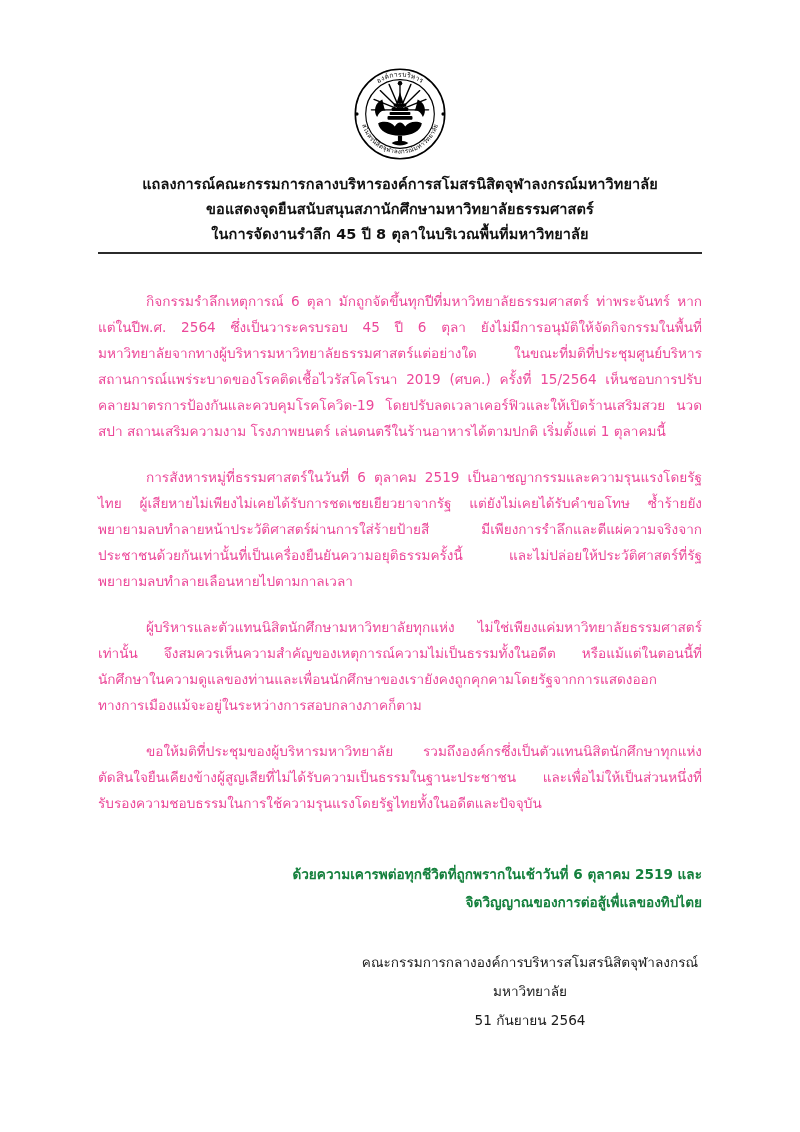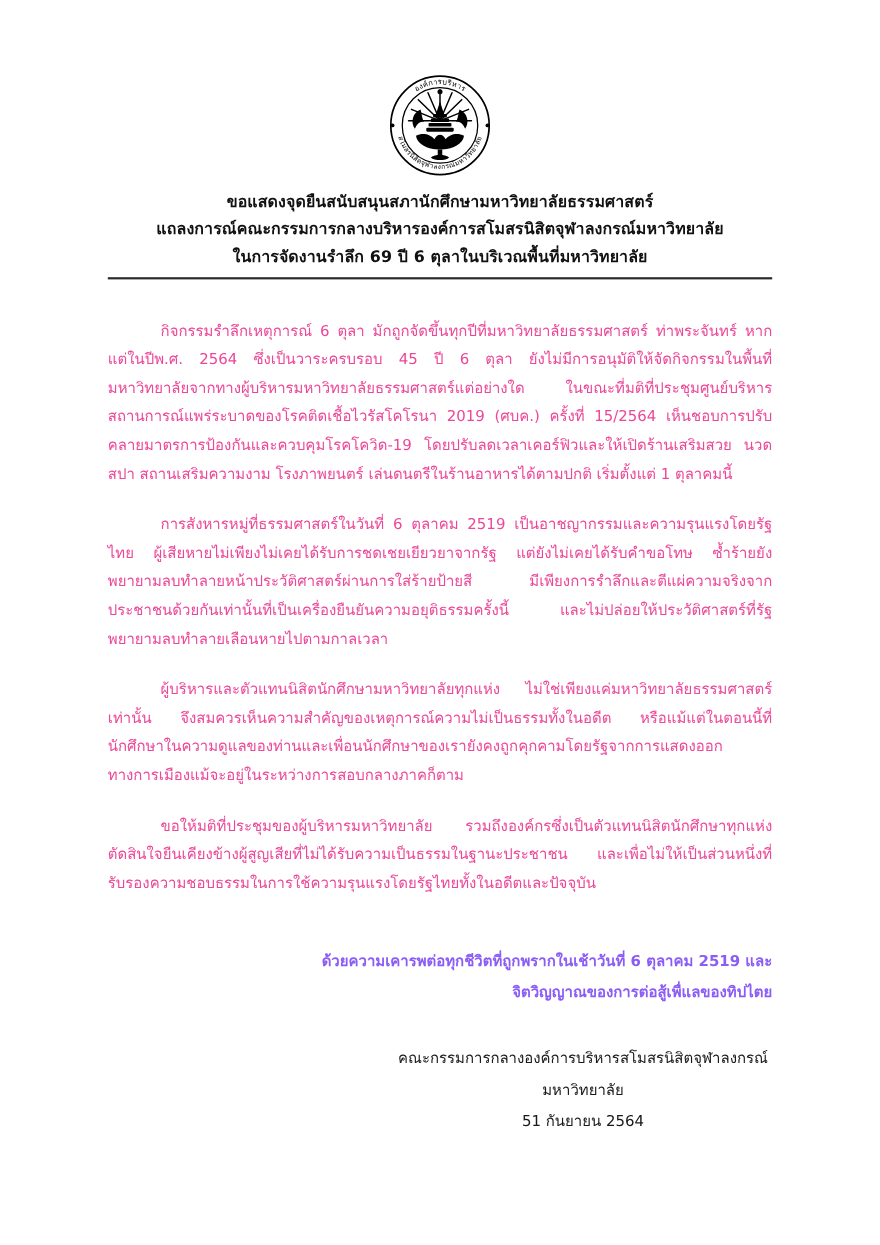--- a/index.html
+++ b/index.html
@@ -89,21 +89,21 @@
   .closing-block {
     position: absolute;
     top: 860px;
     left: 98px;
     width: 604px;
     text-align: right;
   }
   .closing-line {
     font-size: 13.6px;
     font-weight: bold;
-    color: #8b5cf6;
+    color: #15803d;
     line-height: 28px;
   }
 
   
   .signature-block {
     position: absolute;
     top: 948px;
     left: 330px;
     width: 400px;
     text-align: center;
@@ -161,23 +161,23 @@
       <path d="M 66 72 C 52 78 48 94 56 106 C 60 96 66 92 72 94 C 68 86 68 78 66 72 Z" fill="#000000"></path>
       <path d="M 134 72 C 148 78 152 94 144 106 C 140 96 134 92 128 94 C 132 86 132 78 134 72 Z" fill="#000000"></path>
 
       <path d="M 58 118 C 70 112 84 116 90 124 C 96 114 104 114 110 124 C 116 116 130 112 142 118 C 140 132 124 142 100 142 C 76 142 60 132 58 118 Z" fill="#000000"></path>
       <path d="M 96 142 L 96 158 L 104 158 L 104 142 Z" fill="#000000"></path>
       <path d="M 84 156 C 92 150 108 150 116 156 C 110 162 90 162 84 156 Z" fill="#000000"></path>
     </svg>
   </div>
 
   <div class="header-block">
+    <div class="header-line">แถลงการณ์คณะกรรมการกลางบริหารองค์การสโมสรนิสิตจุฬาลงกรณ์มหาวิทยาลัย</div>
     <div class="header-line">ขอแสดงจุดยืนสนับสนุนสภานักศึกษามหาวิทยาลัยธรรมศาสตร์</div>
-    <div class="header-line">แถลงการณ์คณะกรรมการกลางบริหารองค์การสโมสรนิสิตจุฬาลงกรณ์มหาวิทยาลัย</div>
-    <div class="header-line">ในการจัดงานรำลึก 69 ปี 6 ตุลาในบริเวณพื้นที่มหาวิทยาลัย</div>
+    <div class="header-line">ในการจัดงานรำลึก 45 ปี 8 ตุลาในบริเวณพื้นที่มหาวิทยาลัย</div>
   </div>
 
   <div class="divider"></div>
 
   <div class="body-block">
     <p class="para">กิจกรรมรำลึกเหตุการณ์ 6 ตุลา มักถูกจัดขึ้นทุกปีที่มหาวิทยาลัยธรรมศาสตร์ ท่าพระจันทร์ หากแต่ในปีพ.ศ. 2564 ซึ่งเป็นวาระครบรอบ 45 ปี 6 ตุลา ยังไม่มีการอนุมัติให้จัดกิจกรรมในพื้นที่มหาวิทยาลัยจากทางผู้บริหารมหาวิทยาลัยธรรมศาสตร์แต่อย่างใด ในขณะที่มติที่ประชุมศูนย์บริหารสถานการณ์แพร่ระบาดของโรคติดเชื้อไวรัสโคโรนา 2019 (ศบค.) ครั้งที่ 15/2564 เห็นชอบการปรับคลายมาตรการป้องกันและควบคุมโรคโควิด-19 โดยปรับลดเวลาเคอร์ฟิวและให้เปิดร้านเสริมสวย นวด สปา สถานเสริมความงาม โรงภาพยนตร์ เล่นดนตรีในร้านอาหารได้ตามปกติ เริ่มตั้งแต่ 1 ตุลาคมนี้</p>
     <p class="para">การสังหารหมู่ที่ธรรมศาสตร์ในวันที่ 6 ตุลาคม 2519 เป็นอาชญากรรมและความรุนแรงโดยรัฐไทย ผู้เสียหายไม่เพียงไม่เคยได้รับการชดเชยเยียวยาจากรัฐ แต่ยังไม่เคยได้รับคำขอโทษ ซ้ำร้ายยังพยายามลบทำลายหน้าประวัติศาสตร์ผ่านการใส่ร้ายป้ายสี มีเพียงการรำลึกและตีแผ่ความจริงจากประชาชนด้วยกันเท่านั้นที่เป็นเครื่องยืนยันความอยุติธรรมครั้งนี้ และไม่ปล่อยให้ประวัติศาสตร์ที่รัฐพยายามลบทำลายเลือนหายไปตามกาลเวลา</p>
     <p class="para">ผู้บริหารและตัวแทนนิสิตนักศึกษามหาวิทยาลัยทุกแห่ง ไม่ใช่เพียงแค่มหาวิทยาลัยธรรมศาสตร์เท่านั้น จึงสมควรเห็นความสำคัญของเหตุการณ์ความไม่เป็นธรรมทั้งในอดีต หรือแม้แต่ในตอนนี้ที่นักศึกษาในความดูแลของท่านและเพื่อนนักศึกษาของเรายังคงถูกคุกคามโดยรัฐจากการแสดงออกทางการเมืองแม้จะอยู่ในระหว่างการสอบกลางภาคก็ตาม</p>
     <p class="para">ขอให้มติที่ประชุมของผู้บริหารมหาวิทยาลัย รวมถึงองค์กรซึ่งเป็นตัวแทนนิสิตนักศึกษาทุกแห่ง ตัดสินใจยืนเคียงข้างผู้สูญเสียที่ไม่ได้รับความเป็นธรรมในฐานะประชาชน และเพื่อไม่ให้เป็นส่วนหนึ่งที่รับรองความชอบธรรมในการใช้ความรุนแรงโดยรัฐไทยทั้งในอดีตและปัจจุบัน</p>
   </div>

